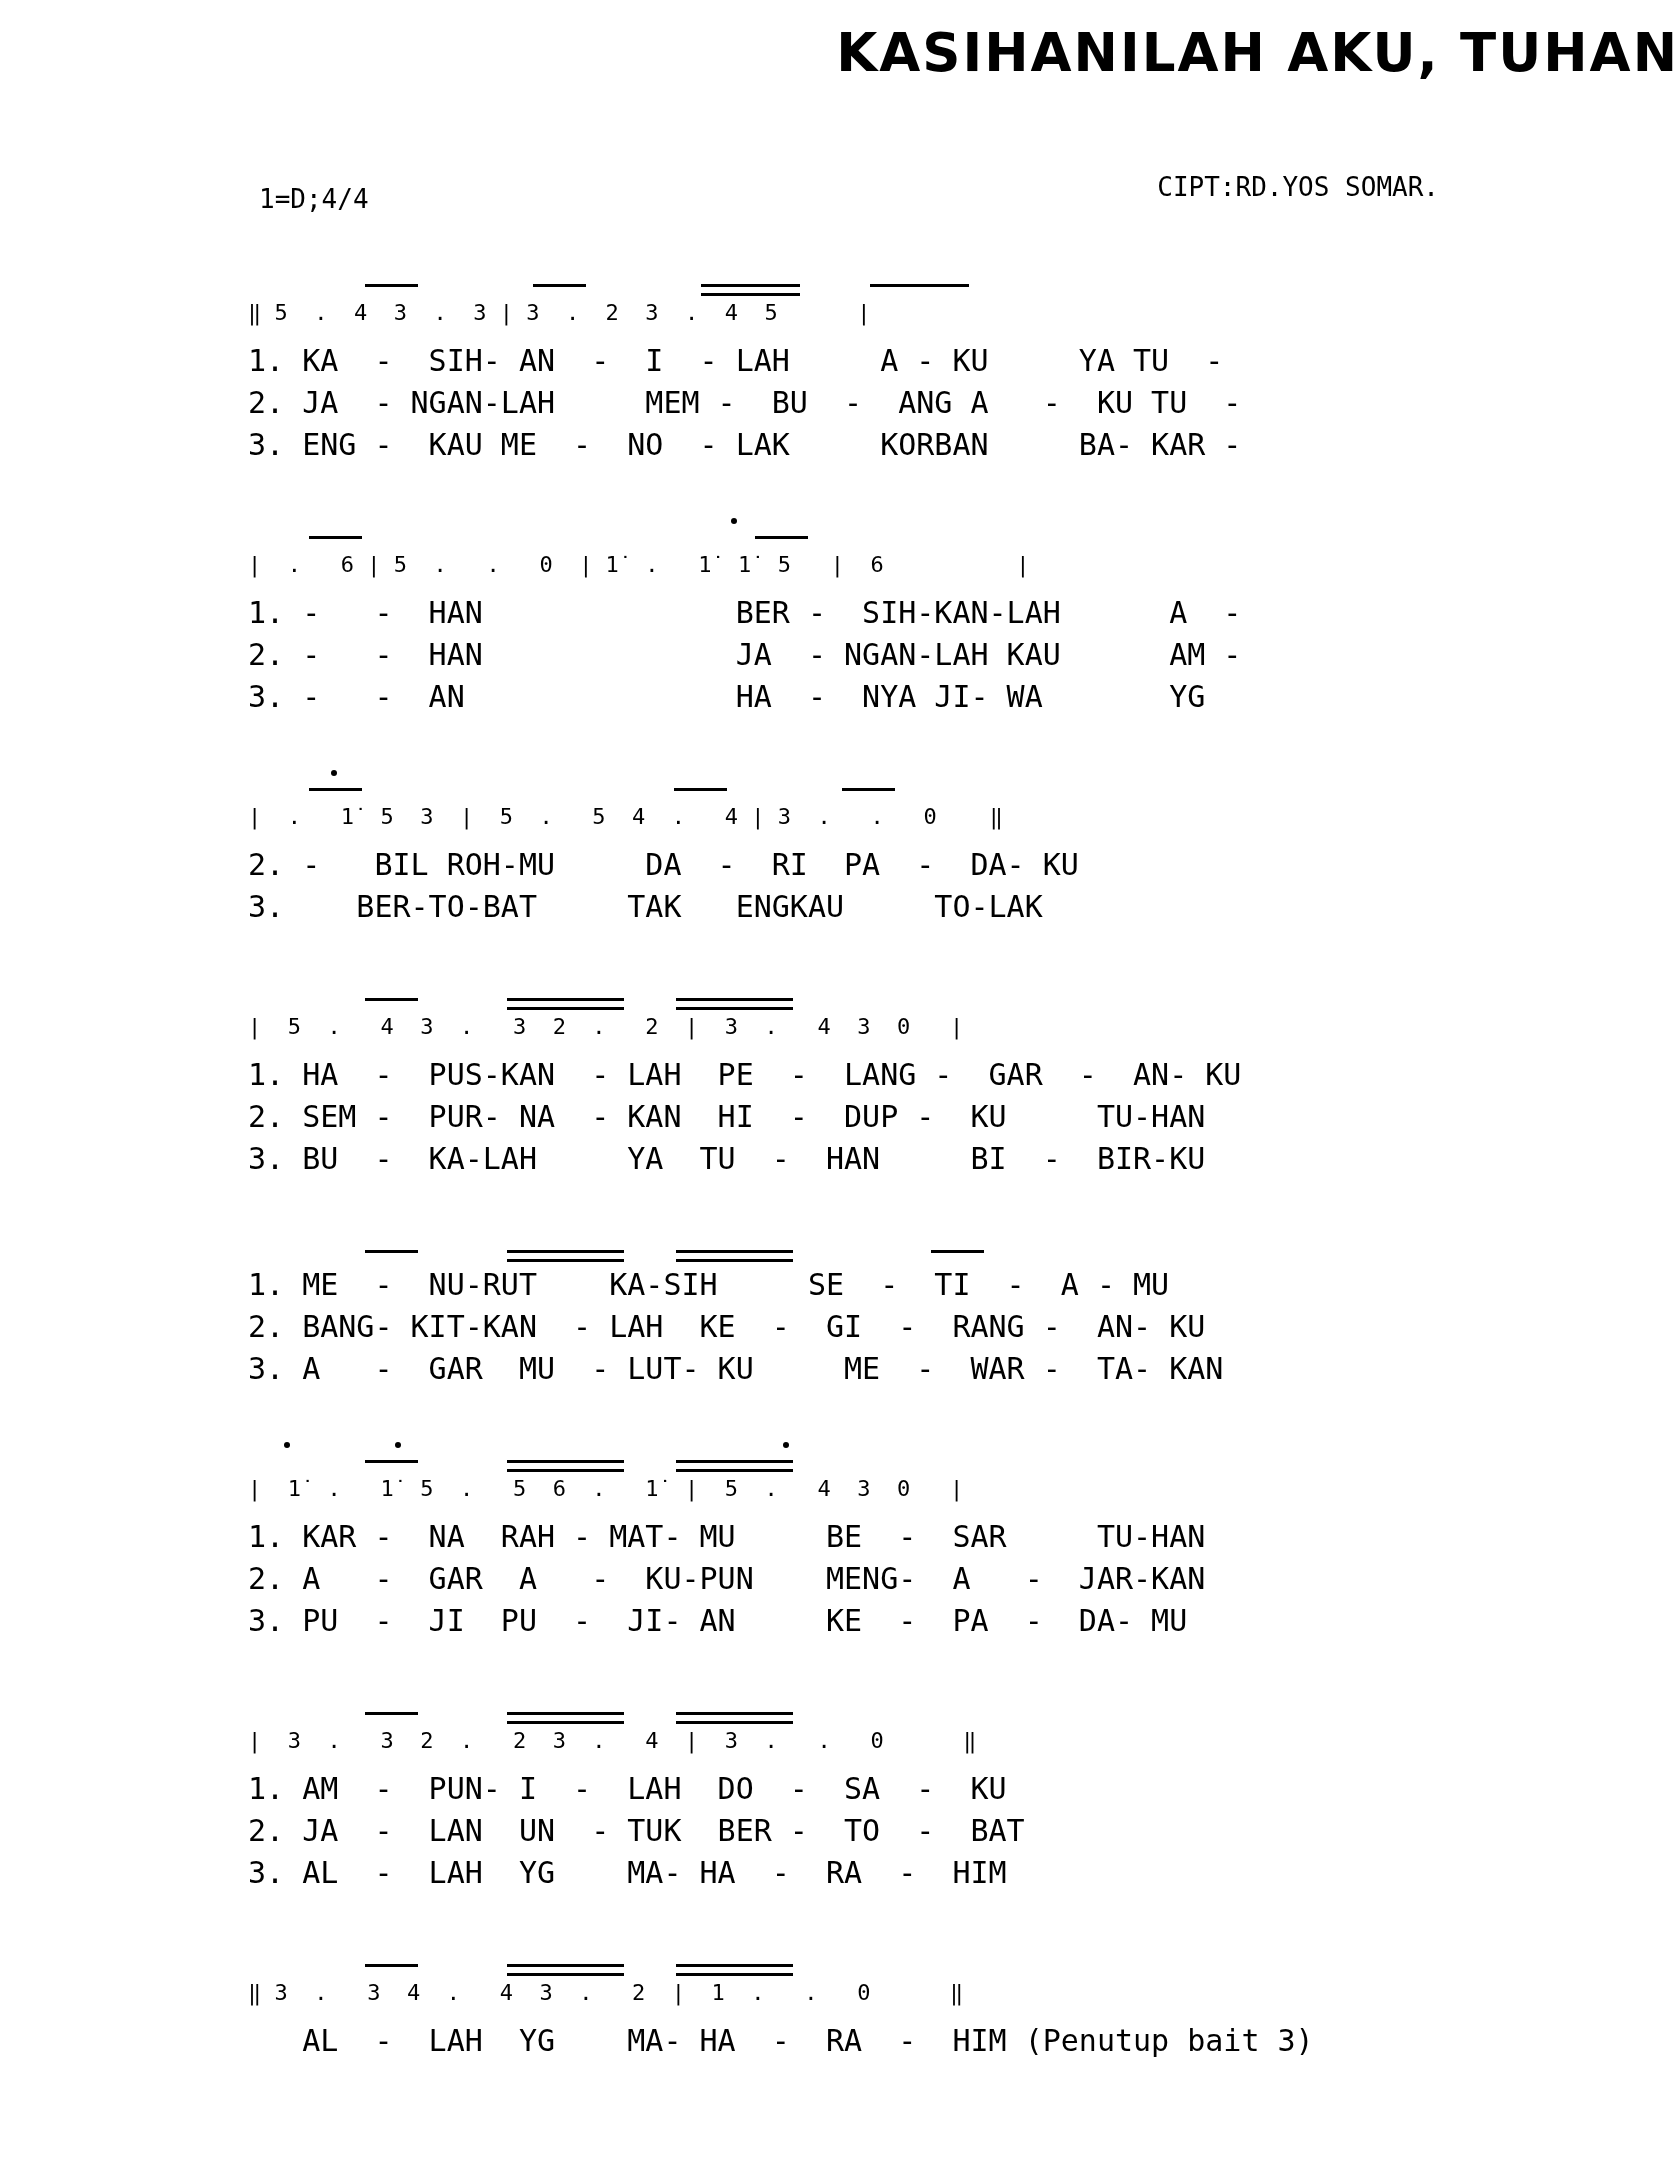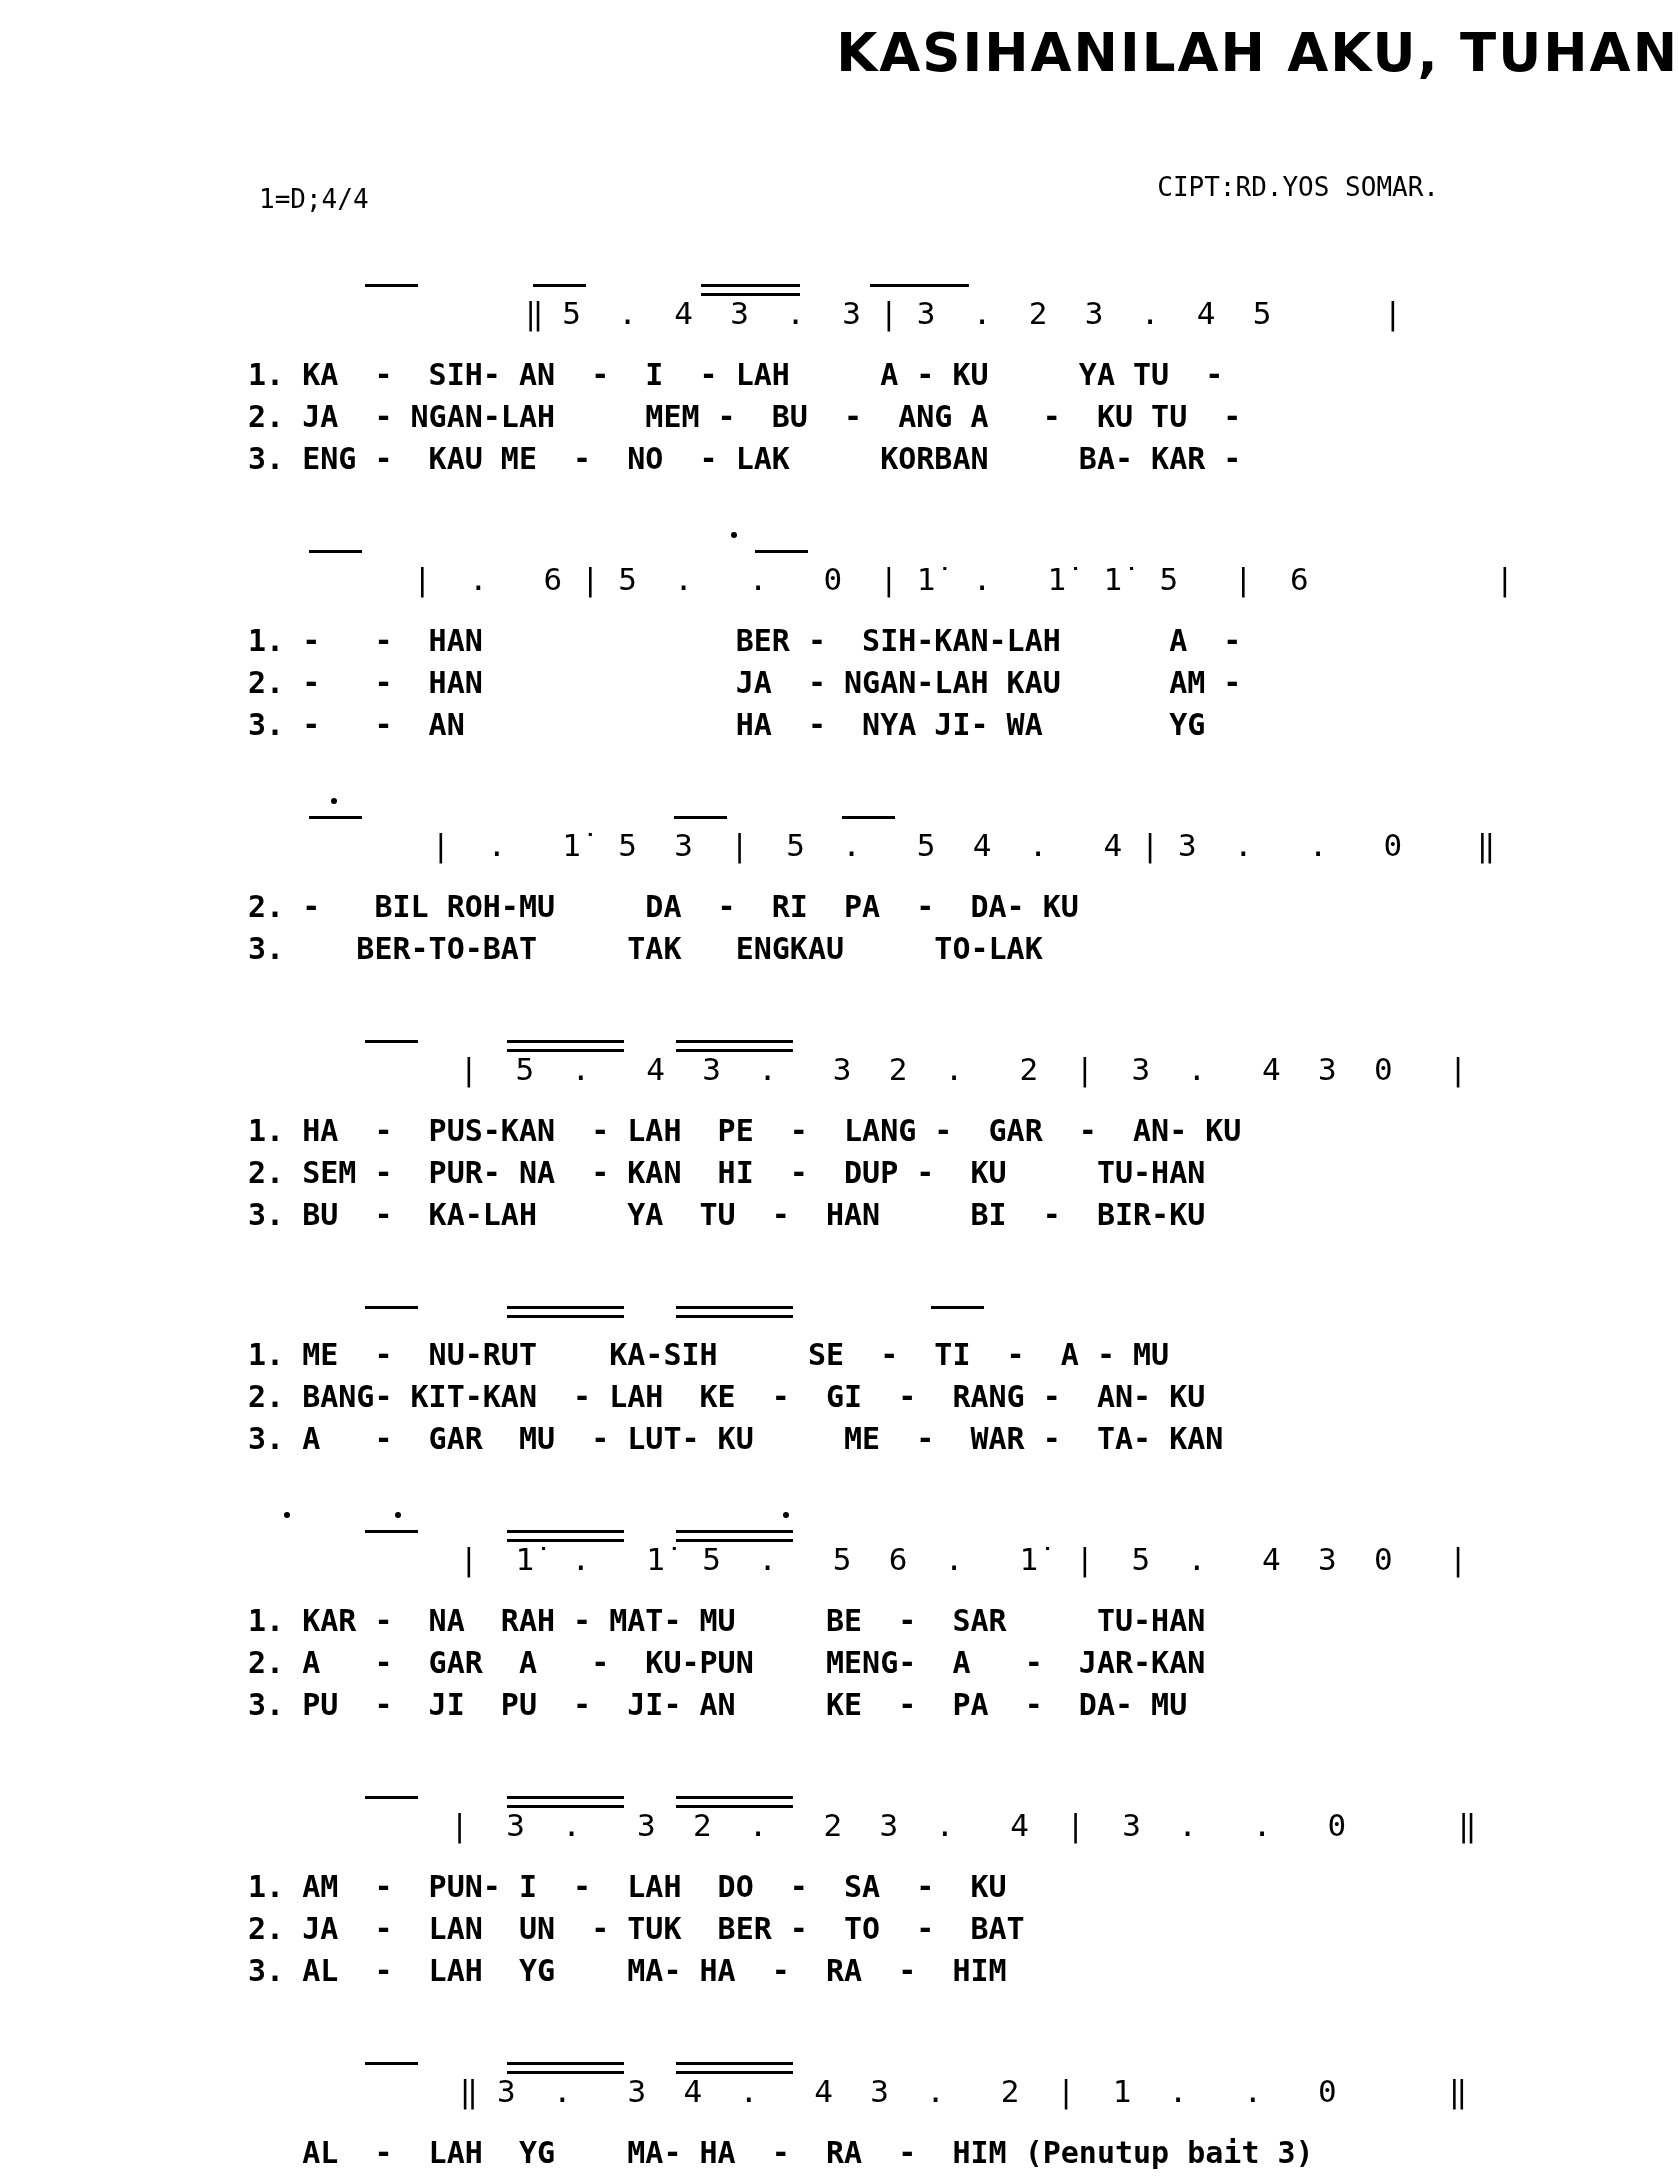--- a/index.html
+++ b/index.html
@@ -87,35 +87,33 @@
   }
   .odot {
     position: absolute;
     width: 6px;
     height: 6px;
     border-radius: 50%;
     background: #000;
     top: 4px;
   }
   .notes {
-    font-size: 31px;
+    font-size: 22px;
     line-height: 42px;
     white-space: pre;
     letter-spacing: 0px;
-    text-align: center;
   }
   .lyric {
     font-size: 30px;
     line-height: 42px;
     white-space: pre;
     letter-spacing: 0px;
   }
   .lyric-block {
-    margin-top: 20px;
-    font-weight: bold;
+    margin-top: 6px;
   }
 </style>
 </head>
 <body>
 
 <div class="page">
 
   <h1 class="title">KASIHANILAH AKU, TUHAN</h1>
 
   <div class="meta-row">

